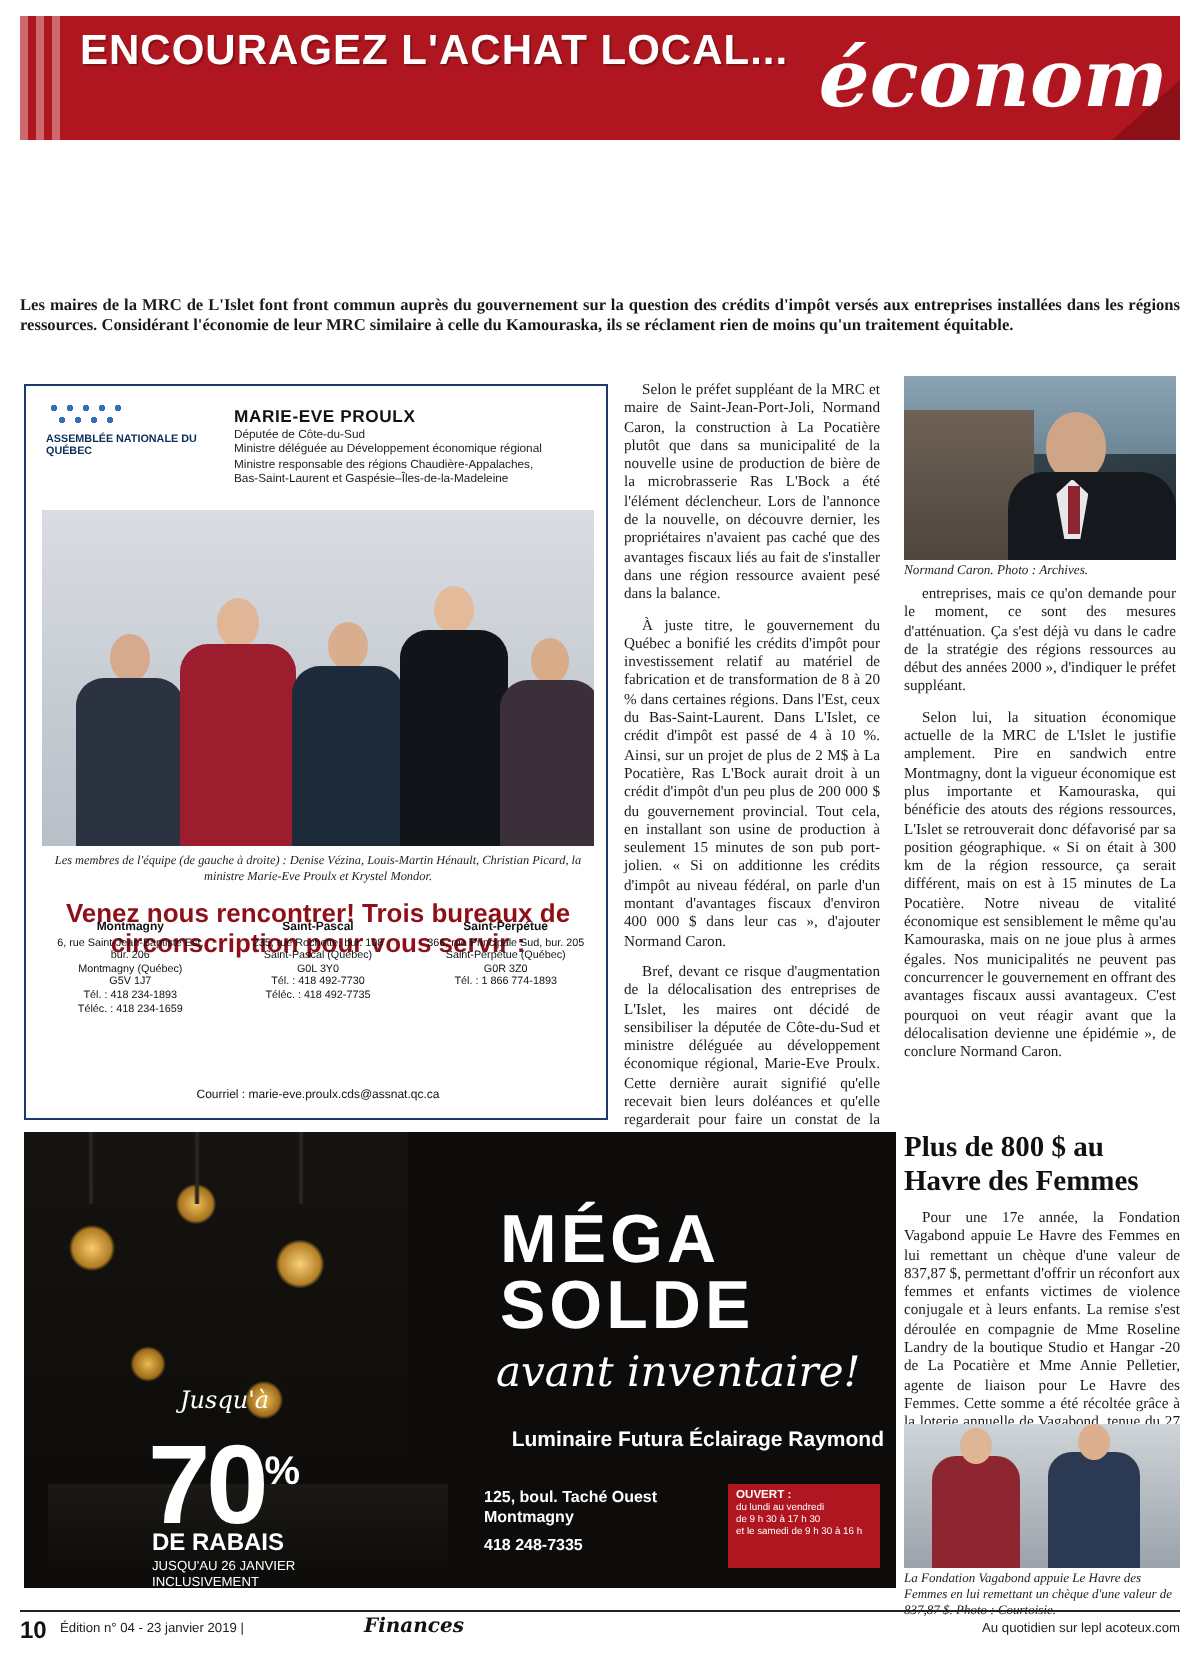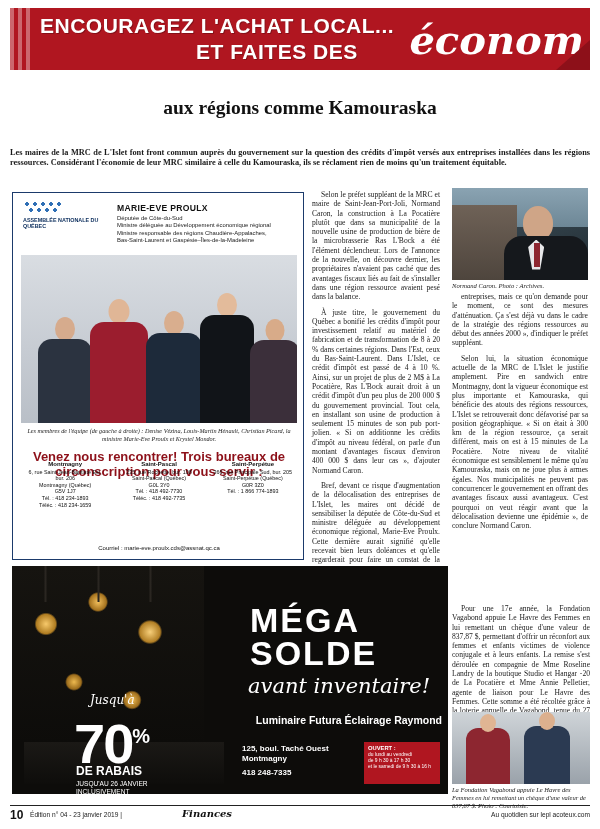--- a/index.html
+++ b/index.html
@@ -335,27 +335,25 @@
   }
 </style>
 </head>
 <body>
 
 <div class="page">
 
   <div class="top-ad">
     <div class="stripe-l"></div>
     <div class="line1">ENCOURAGEZ L'ACHAT LOCAL...</div>
-    <div class="line2">ET FAITES DES</div>
     <div class="script">économ</div>
     <div class="corner"></div>
   </div>
 
   <div class="headline">
-    <div>aux régions comme Kamouraska</div>
   </div>
 
   <div class="lead">Les maires de la MRC de L'Islet font front commun auprès du gouvernement sur la question des crédits d'impôt versés aux entreprises installées dans les régions ressources. Considérant l'économie de leur MRC similaire à celle du Kamouraska, ils se réclament rien de moins qu'un traitement équitable.</div>
   <div class="byline">MAXIME PARADIS</div>
 
   <div class="ad-proulx">
     <div class="logo">
       <span class="dots"></span>
       <span>ASSEMBLÉE NATIONALE DU QUÉBEC</span>
     </div>
@@ -464,20 +462,21 @@
     </div>
     <div class="hours">
       <b>OUVERT :</b>
       <span style="white-space:pre-line">du lundi au vendredi
 de 9 h 30 à 17 h 30
 et le samedi de 9 h 30 à 16 h</span>
     </div>
     <div class="sidetext">PHOTOS</div>
   </div>
 
+  <div class="story2-title">Plus de 800 $ au Havre des Femmes</div>
   <div class="story2-body">
     <p>Pour une 17e année, la Fondation Vagabond appuie Le Havre des Femmes en lui remettant un chèque d'une valeur de 837,87 $, permettant d'offrir un réconfort aux femmes et enfants victimes de violence conjugale et à leurs enfants. La remise s'est déroulée en compagnie de Mme Roseline Landry de la boutique Studio et Hangar -20 de La Pocatière et Mme Annie Pelletier, agente de liaison pour Le Havre des Femmes. Cette somme a été récoltée grâce à la loterie annuelle de Vagabond, tenue du 27 septembre au 20 octobre 2018.</p>
   </div>
   <div class="photo-vagabond">
     <div class="w1"></div>
     <div class="w2"></div>
     <div class="hd1"></div>
     <div class="hd2"></div>
   </div>
   <div class="cap-vagabond">La Fondation Vagabond appuie Le Havre des Femmes en lui remettant un chèque d'une valeur de 837,87 $. Photo : Courtoisie.</div>

